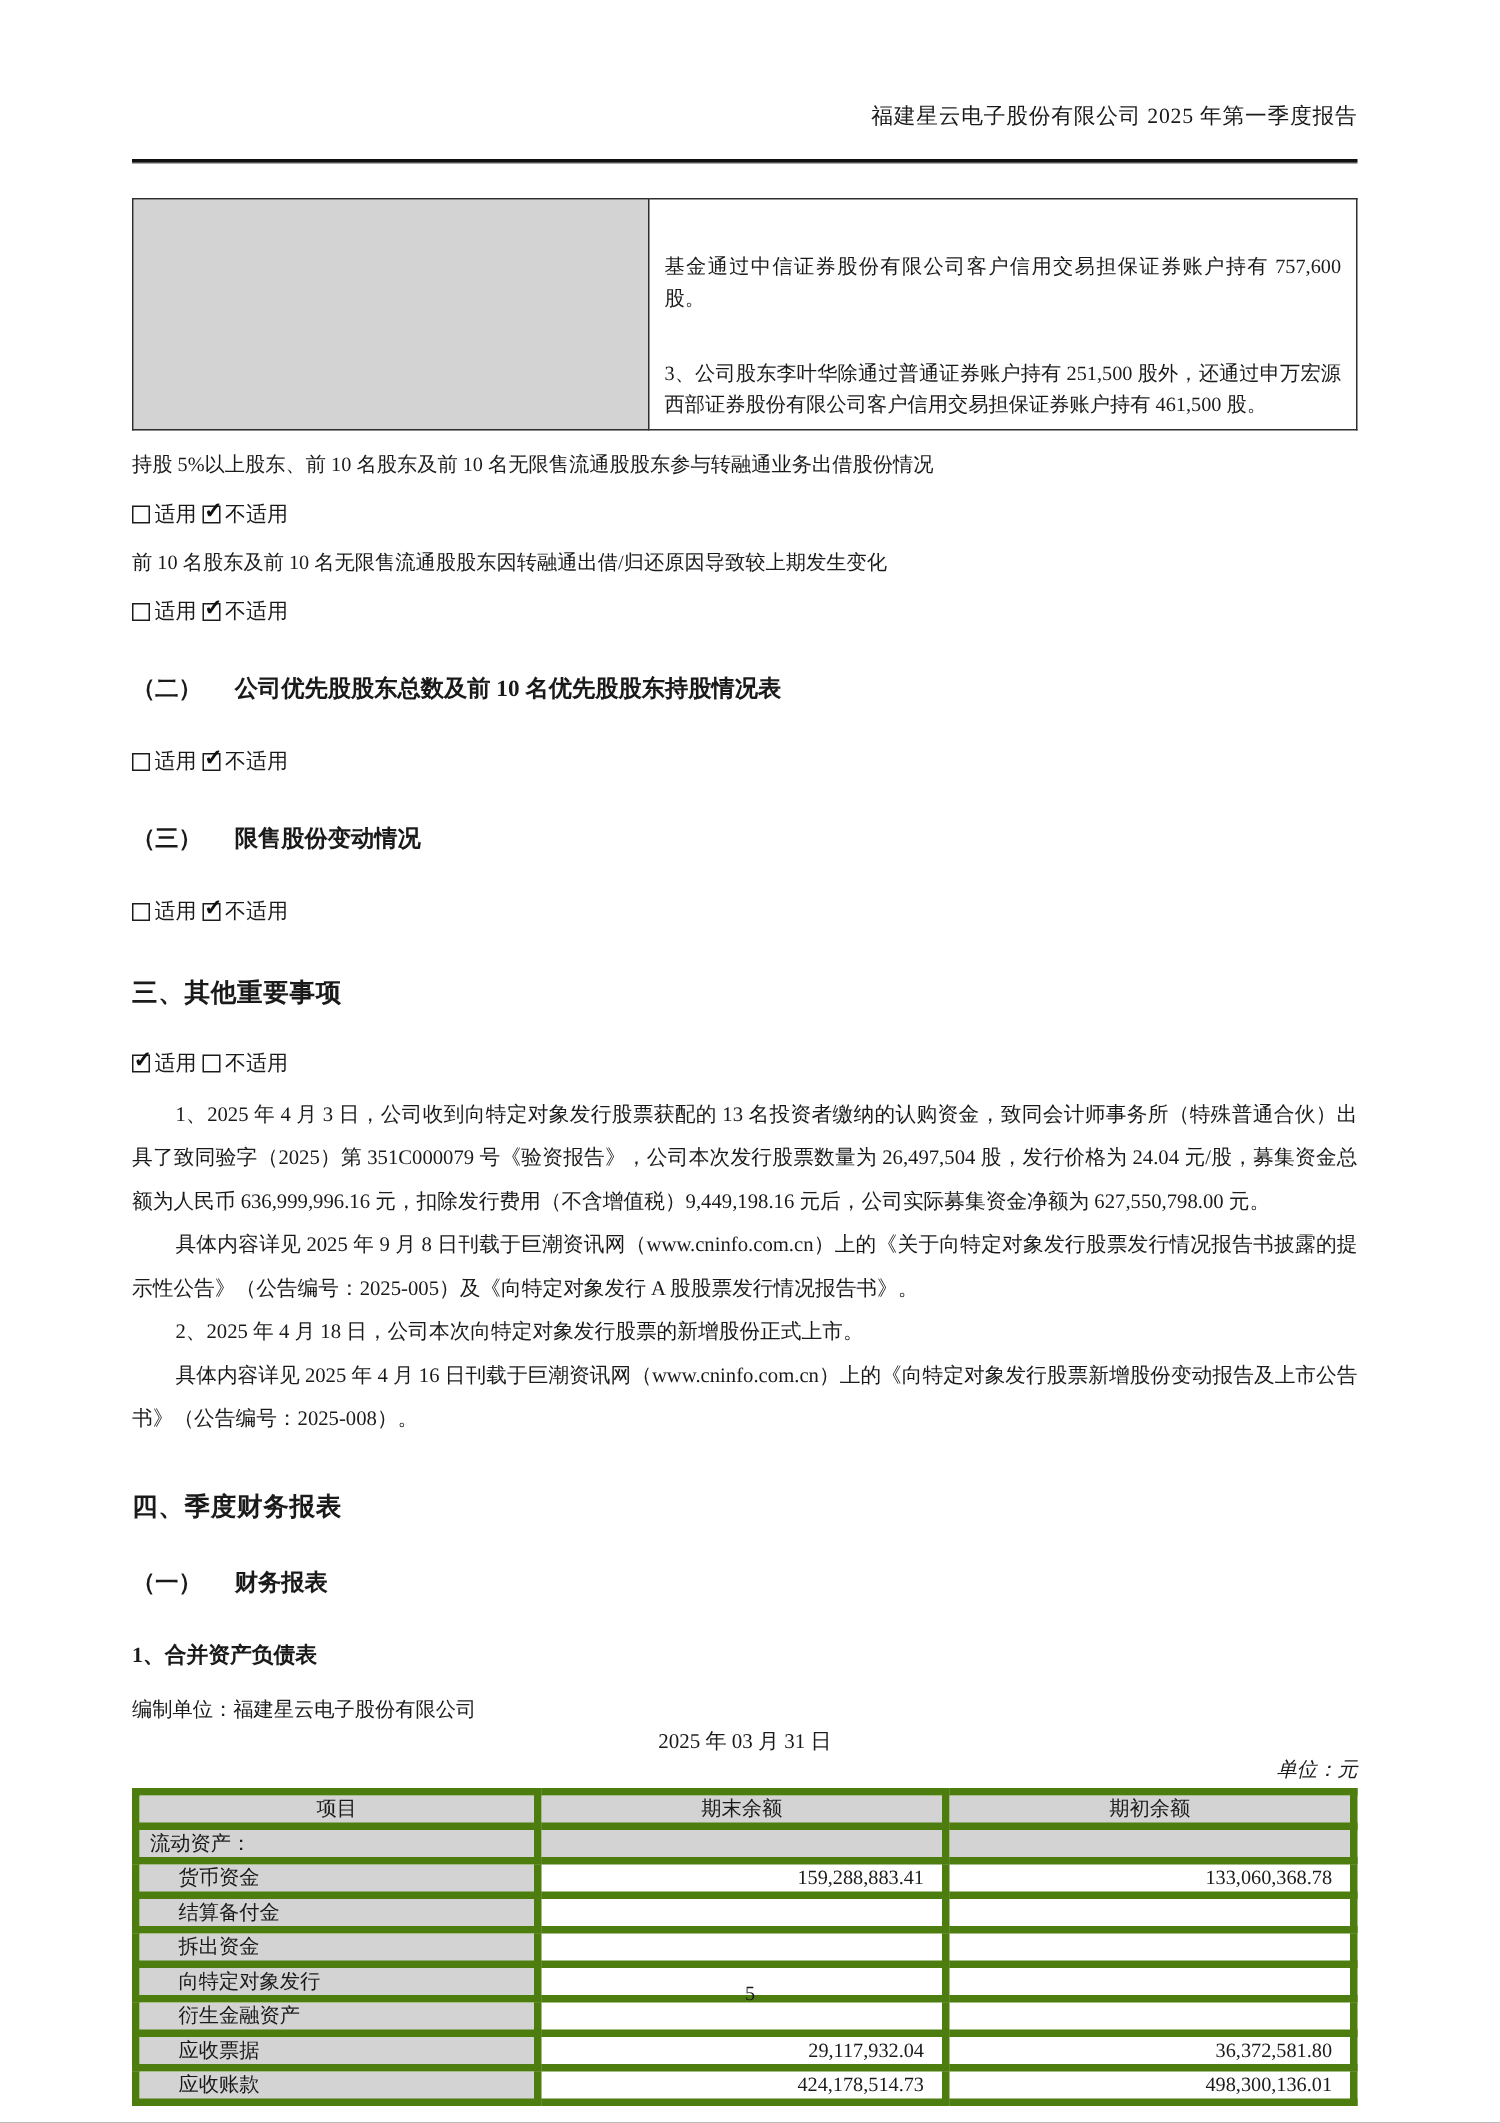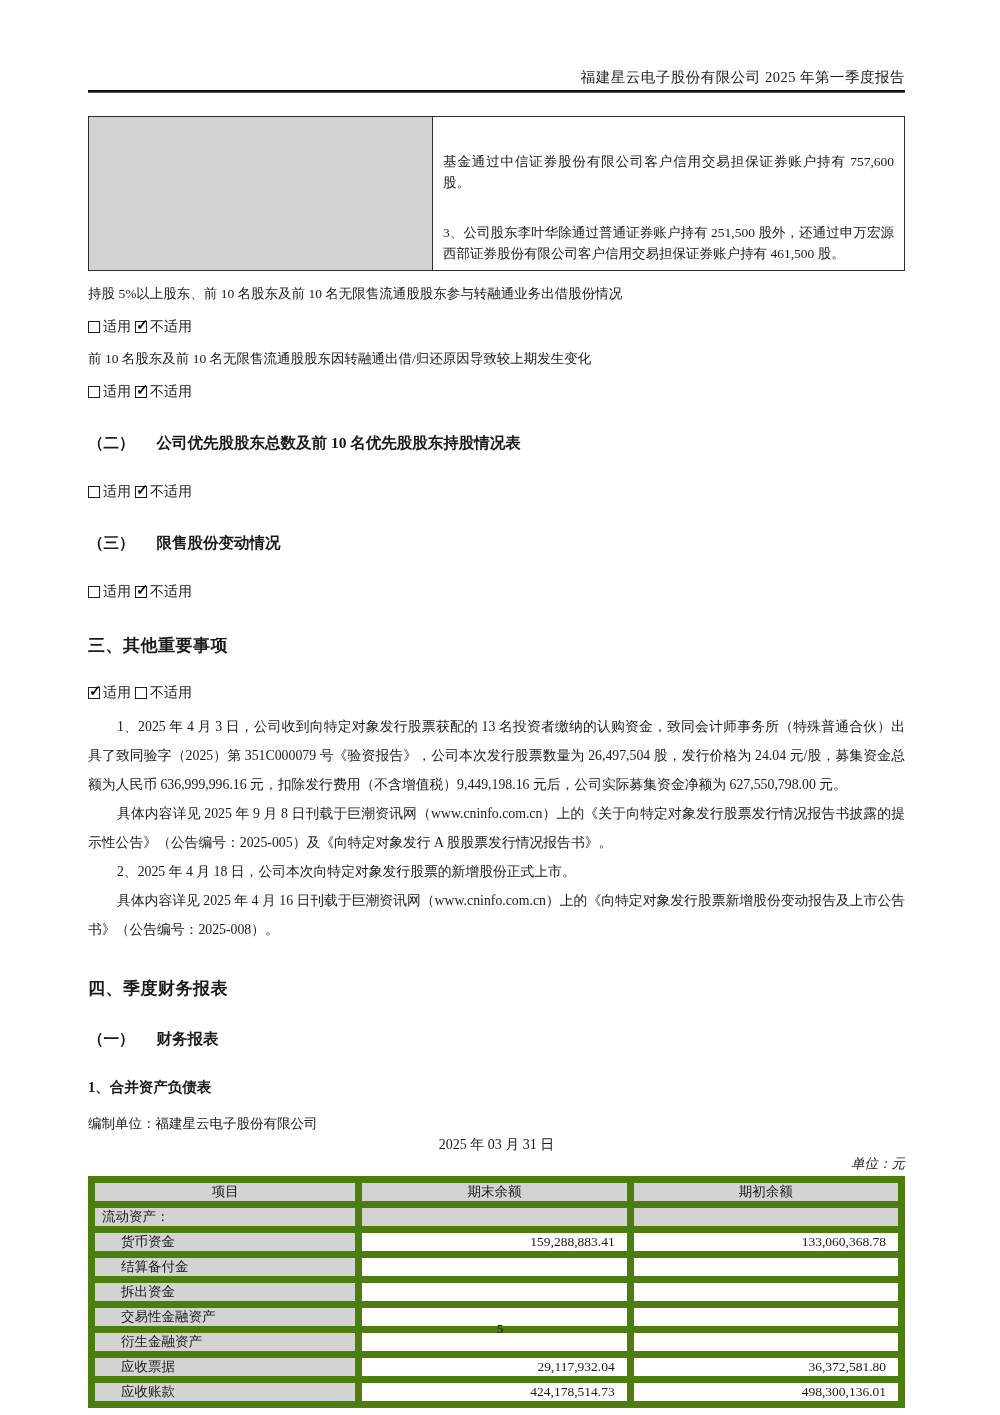--- a/index.html
+++ b/index.html
@@ -16,21 +16,21 @@
   }
   .content { padding: 0 95px 0 88px; }
 
   
   .page-header { padding-top: 68px; }
   .page-header .title {
     display: block;
     text-align: right;
     font-size: 14.5px;
     letter-spacing: 0.5px;
-    padding-bottom: 3px;
+    padding-bottom: 19px;
   }
   .header-rule {
     height: 3px;
     border-top: 2px solid #111;
     border-bottom: 1px solid #555;
   }
 
   
   .carryover-table {
     width: 100%;
@@ -93,21 +93,21 @@
   .unit-line { font-size: 13.5px; text-align: right; margin-top: 1px; font-style: italic; }
 
   
   .bs-table {
     width: 100%;
     border-collapse: collapse;
     margin-top: 3px;
     table-layout: fixed;
   }
   .bs-table th, .bs-table td {
-    border: 7px solid #4d7c0f;
+    border: 5px solid #4d7c0f;
     font-size: 13.5px;
     font-weight: normal;
     height: 22.5px;
     padding: 0 6px;
     overflow: hidden;
     white-space: nowrap;
   }
   .bs-table col.c1 { width: 33%; }
   .bs-table col.c2 { width: 33.5%; }
   .bs-table col.c3 { width: 33.5%; }
@@ -257,21 +257,21 @@
         <td class="item">结算备付金</td>
         <td class="num"></td>
         <td class="num"></td>
       </tr>
       <tr>
         <td class="item">拆出资金</td>
         <td class="num"></td>
         <td class="num"></td>
       </tr>
       <tr>
-        <td class="item">交易性金融资产</td>
+        <td class="item">向特定对象发行</td>
         <td class="num"></td>
         <td class="num"></td>
       </tr>
       <tr>
         <td class="item">衍生金融资产</td>
         <td class="num"></td>
         <td class="num"></td>
       </tr>
       <tr>
         <td class="item">应收票据</td>

